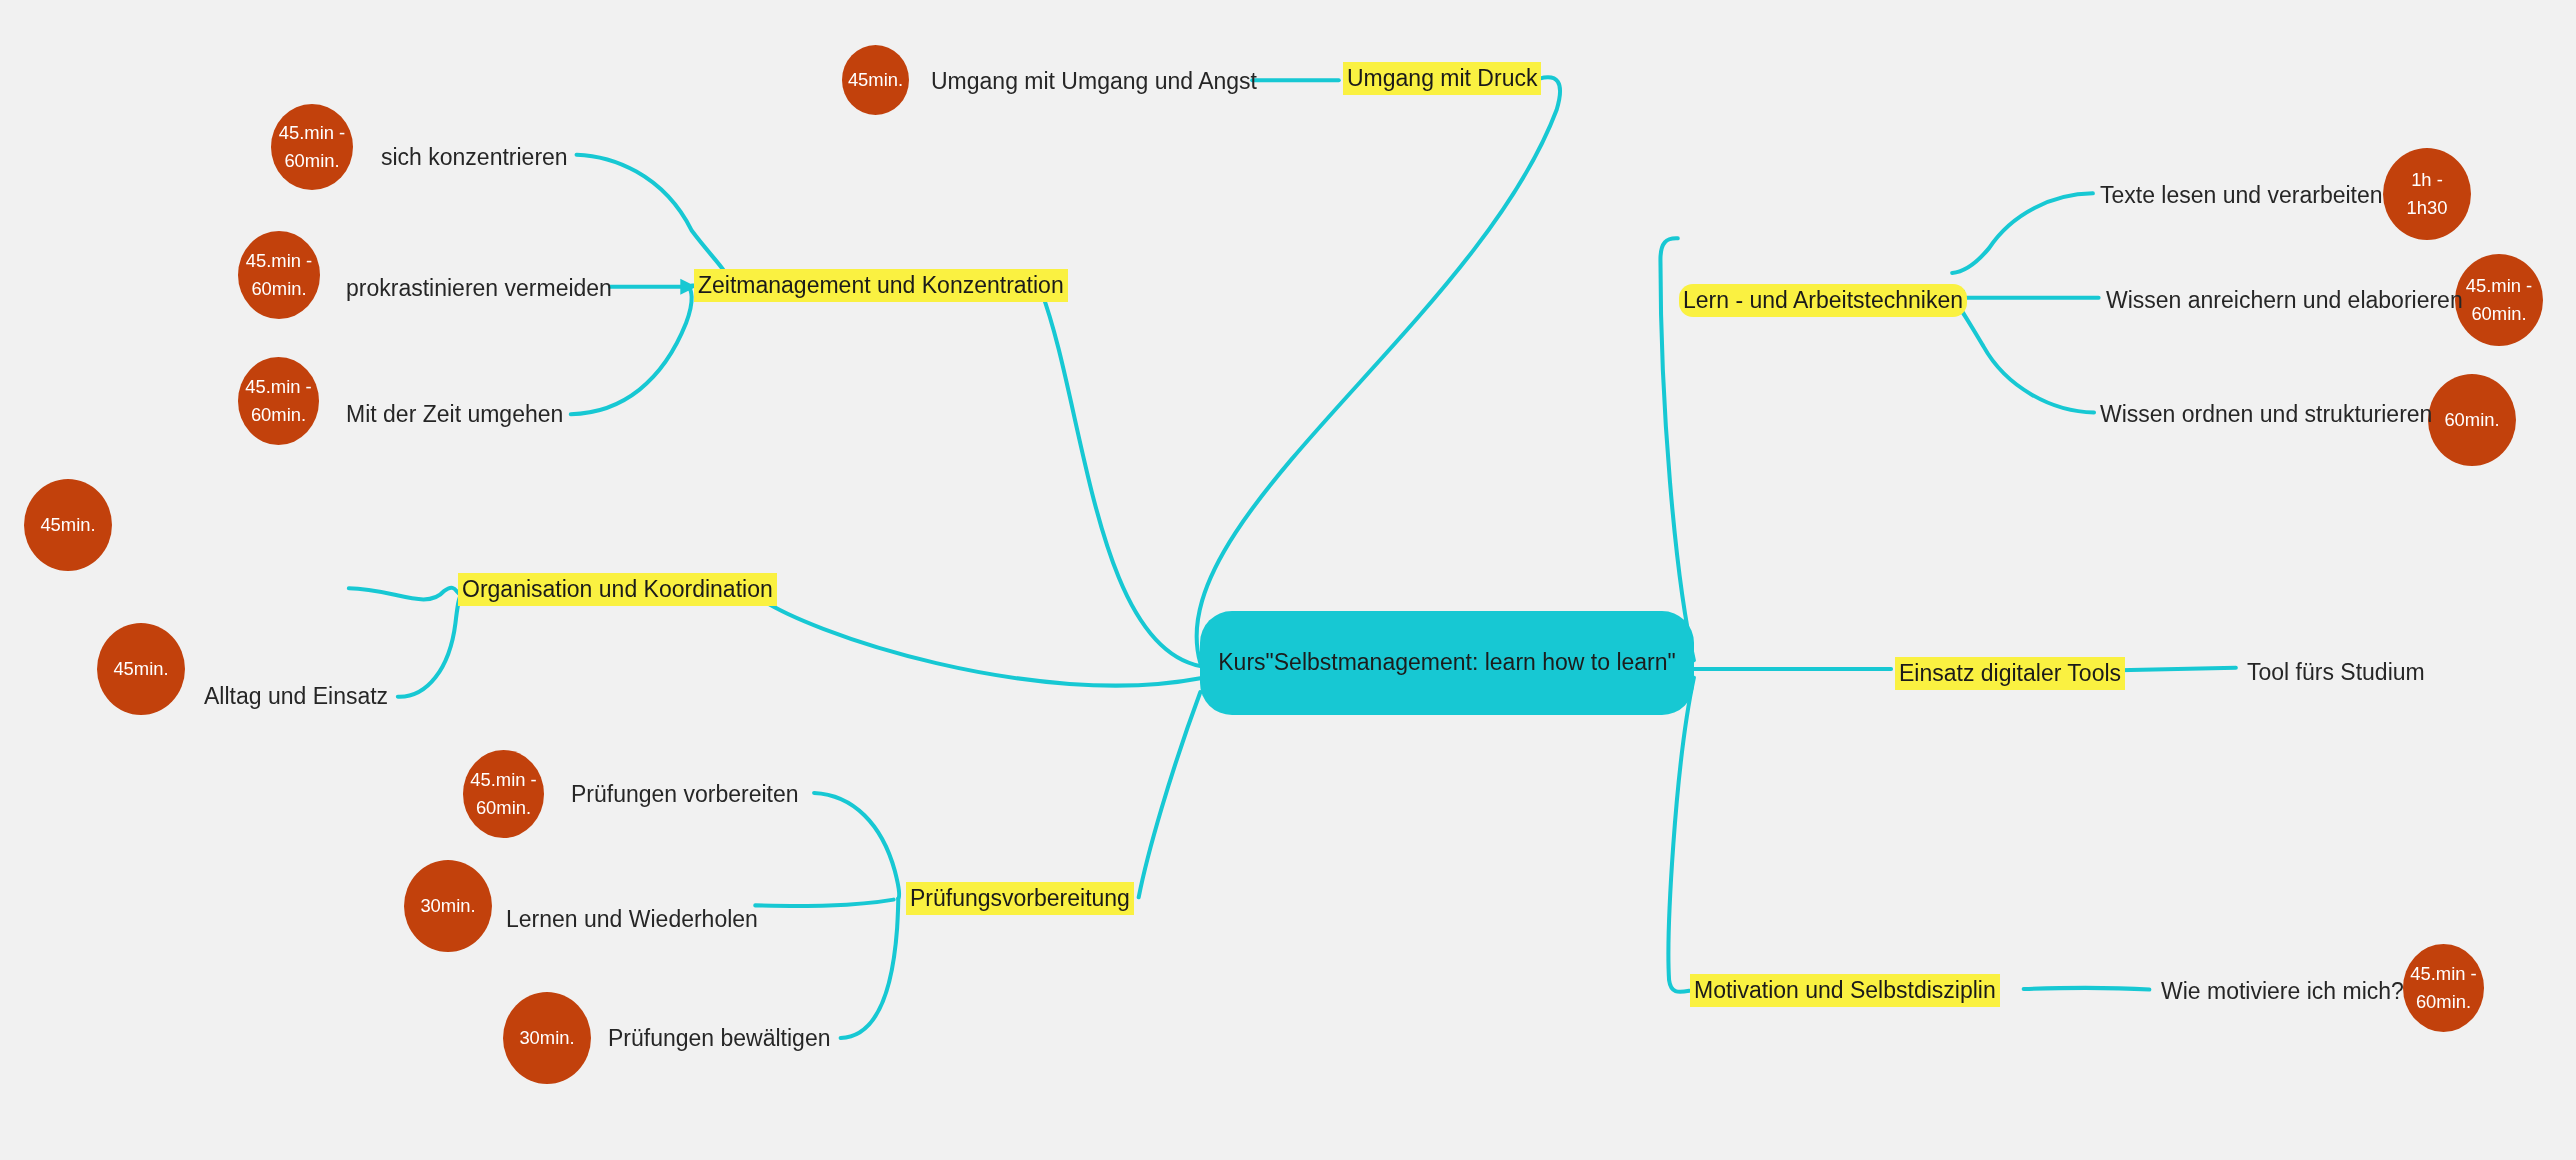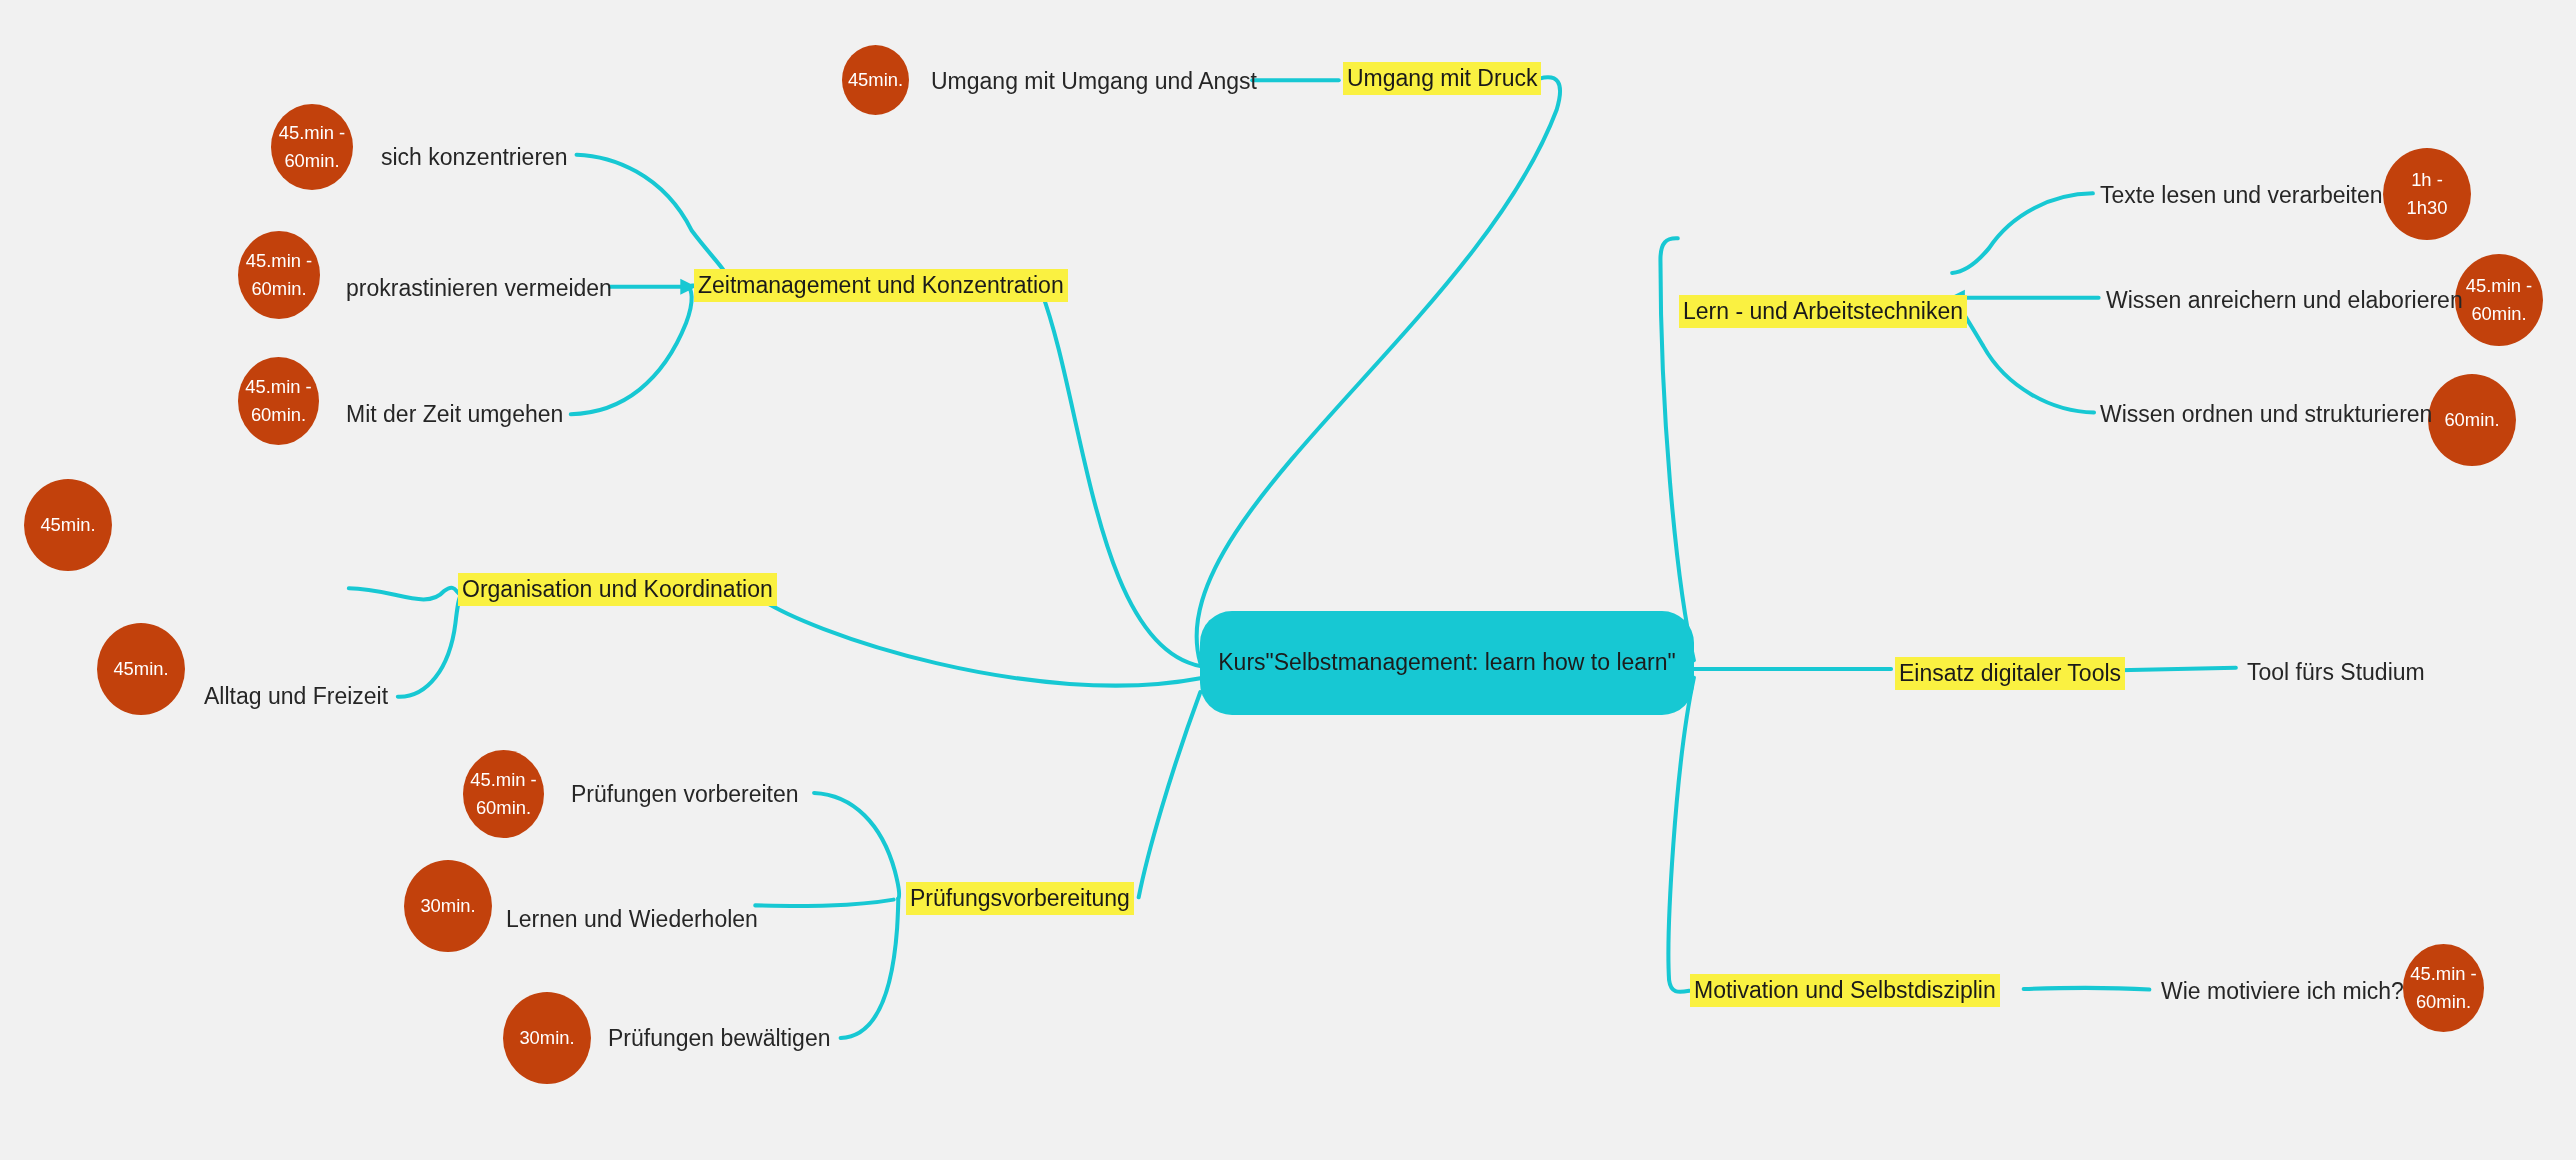--- a/index.html
+++ b/index.html
@@ -160,41 +160,41 @@
 
   <div class="bubble" style="left:24px; top:479px; width:88px; height:92px;">
     <span>45min.</span>
   </div>
 
   <div class="topic" style="left:458px; top:573px;">Organisation und Koordination</div>
 
   <div class="bubble" style="left:97px; top:623px; width:88px; height:92px;">
     <span>45min.</span>
   </div>
-  <div class="leaf" style="left:204px; top:680px;">Alltag und Freizeit</div>
+  <div class="leaf" style="left:204px; top:680px;">Alltag und Einsatz</div>
 
   <div class="bubble" style="left:463px; top:750px; width:81px; height:88px; flex-direction:column;">
     <span>45.min -</span>
     <span>60min.</span>
   </div>
   <div class="leaf" style="left:571px; top:778px;">Prüfungen vorbereiten</div>
 
   <div class="bubble" style="left:404px; top:860px; width:88px; height:92px;">
     <span>30min.</span>
   </div>
   <div class="leaf" style="left:506px; top:903px;">Lernen und Wiederholen</div>
 
   <div class="topic" style="left:906px; top:882px;">Prüfungsvorbereitung</div>
 
   <div class="bubble" style="left:503px; top:992px; width:88px; height:92px;">
     <span>30min.</span>
   </div>
   <div class="leaf" style="left:608px; top:1022px;">Prüfungen bewältigen</div>
 
-  <div class="topic" style="left:1679px; top:295px;">Lern - und Arbeitstechniken</div>
+  <div class="topic" style="left:1679px; top:284px;border-radius:14px;">Lern - und Arbeitstechniken</div>
 
   <div class="leaf" style="left:2100px; top:179px;">Texte lesen und verarbeiten</div>
   <div class="bubble" style="left:2383px; top:148px; width:88px; height:92px; flex-direction:column;">
     <span>1h -</span>
     <span>1h30</span>
   </div>
 
   <div class="leaf" style="left:2106px; top:284px;">Wissen anreichern und elaborieren</div>
   <div class="bubble" style="left:2455px; top:254px; width:88px; height:92px; flex-direction:column;">
     <span>45.min -</span>

